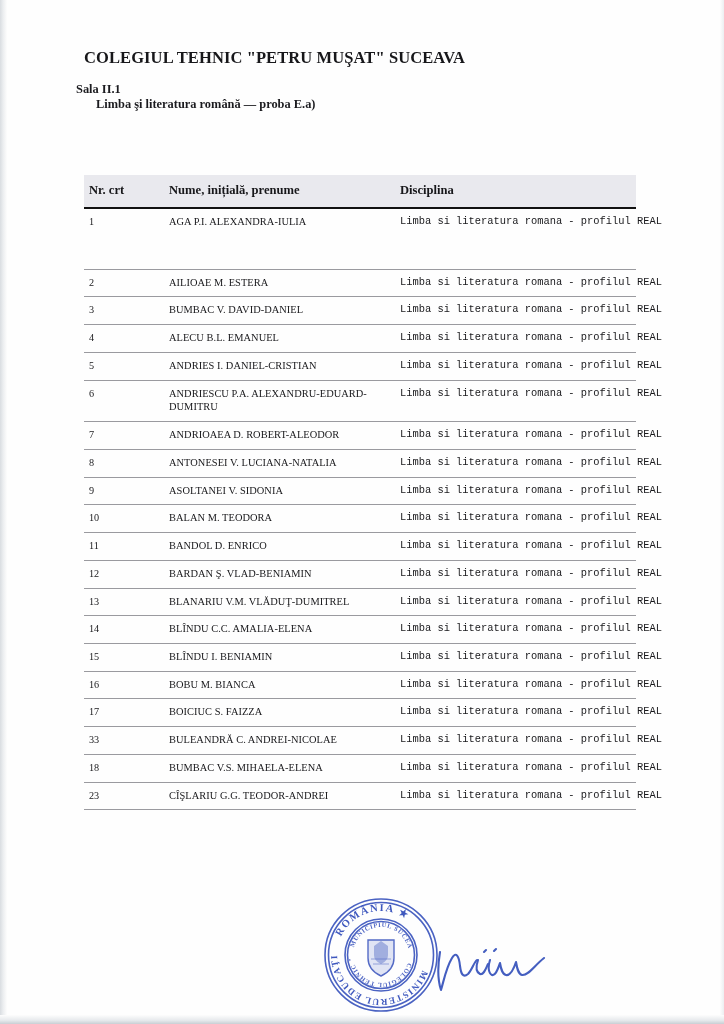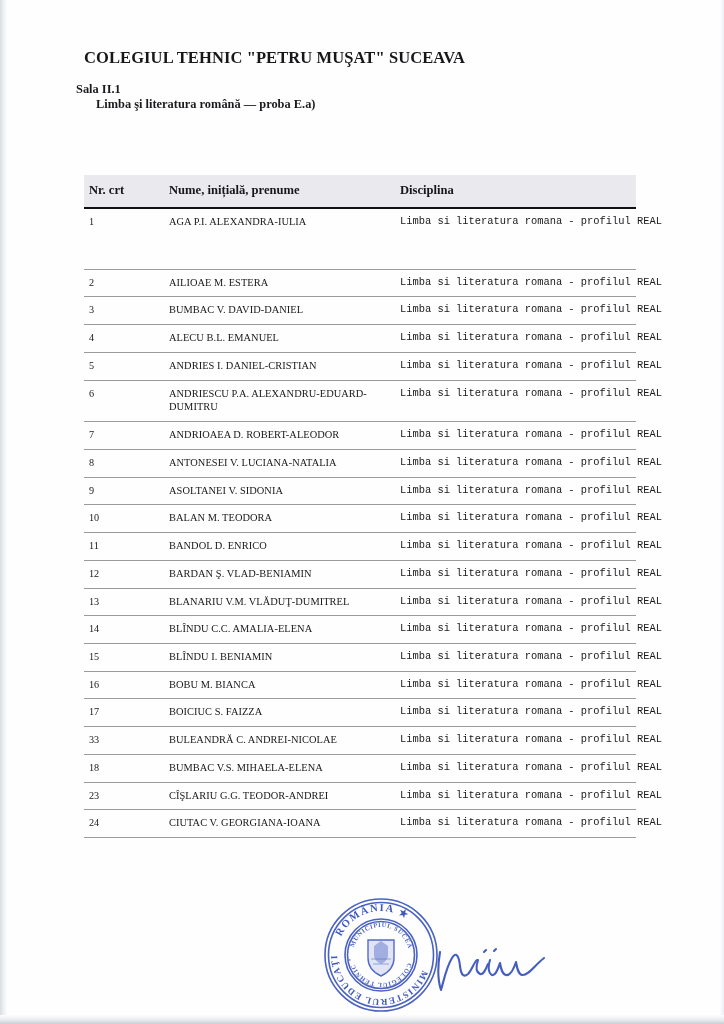--- a/index.html
+++ b/index.html
@@ -268,25 +268,20 @@
               <td class="disc">Limba si literatura romana - profilul REAL</td>
             </tr>
             <tr>
               <td class="nr">18</td>
               <td class="name">BUMBAC V.S. MIHAELA-ELENA</td>
               <td class="disc">Limba si literatura romana - profilul REAL</td>
             </tr>
             <tr>
               <td class="nr">23</td>
               <td class="name">CÎŞLARIU G.G. TEODOR-ANDREI</td>
-              <td class="disc">Limba si literatura romana - profilul REAL</td>
-            </tr>
-            <tr>
-              <td class="nr">24</td>
-              <td class="name">CIUTAC V. GEORGIANA-IOANA</td>
               <td class="disc">Limba si literatura romana - profilul REAL</td>
             </tr>
           </tbody>
       </table>
     </div>
 
     <svg id="stamp" viewBox="0 0 118 118">
       <g fill="none" stroke="#2b47b8" stroke-width="1.6" opacity="0.85">
         <circle cx="59" cy="59" r="56"></circle>
         <circle cx="59" cy="59" r="52.5"></circle>

